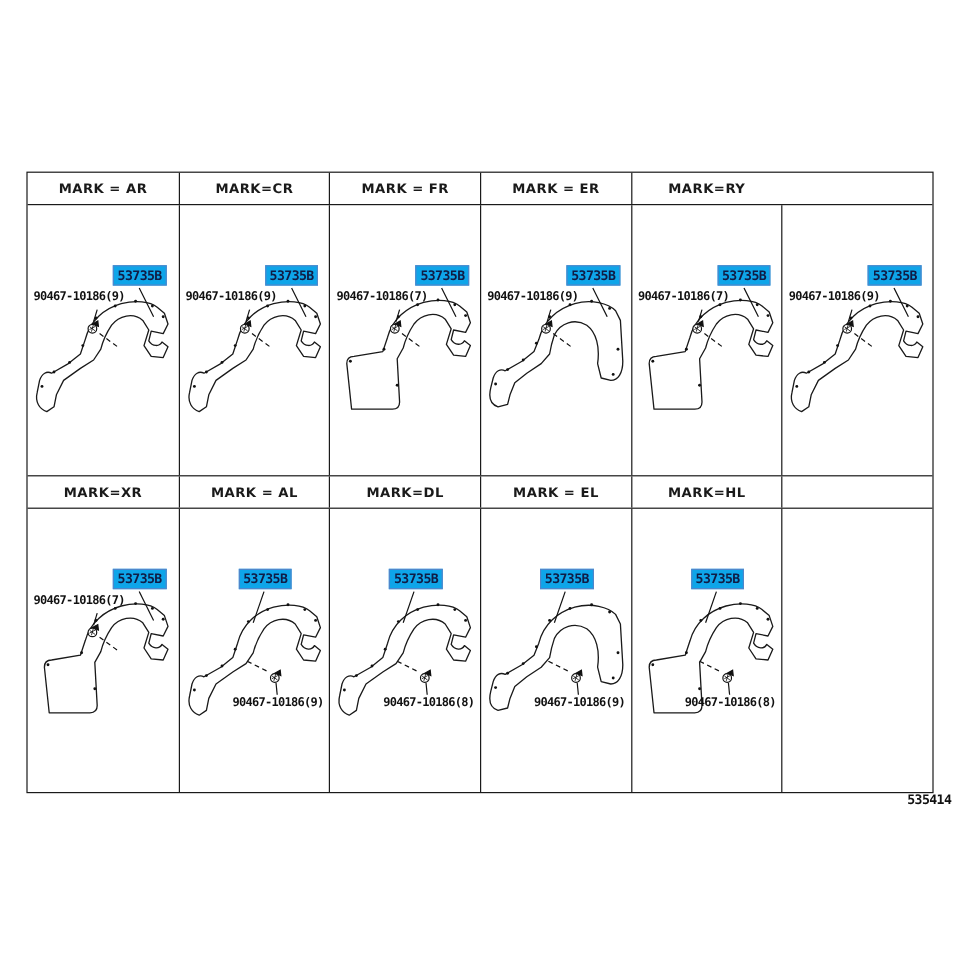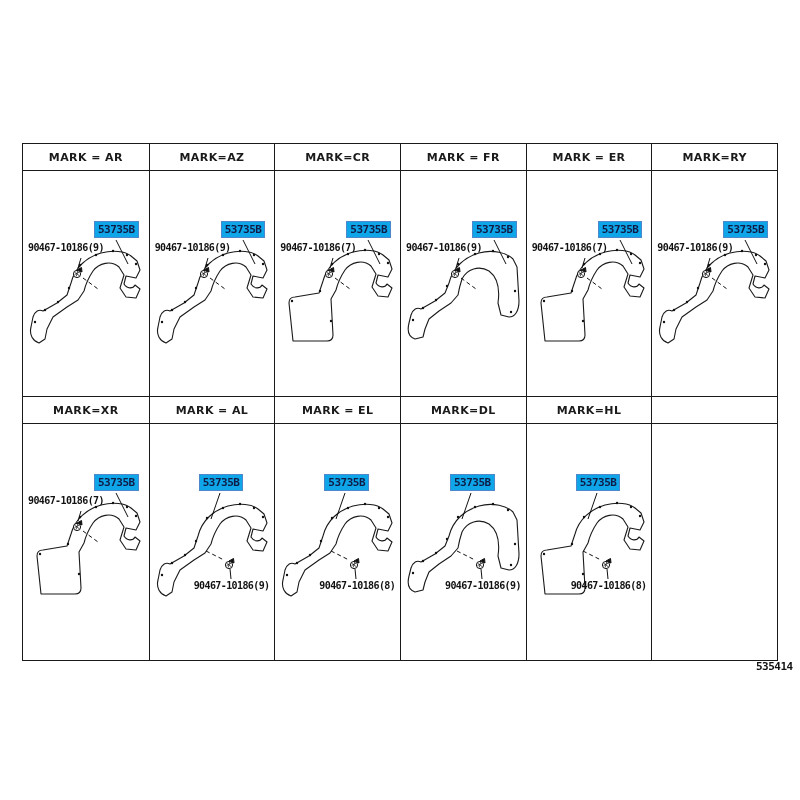--- a/index.html
+++ b/index.html
@@ -86,21 +86,20 @@
       <use href="#clip" transform="translate(79,140)"></use>
       <line x1="80" y1="145" x2="81" y2="155" stroke-width="1"></line>
     </g>
   </defs>
 </svg>
 
 <div class="parts-table">
 
   <div class="row">
     <div class="cell head">MARK = AR</div>
-    <div class="cell head">MARK=AZ</div>
     <div class="cell head">MARK=CR</div>
     <div class="cell head">MARK = FR</div>
     <div class="cell head">MARK = ER</div>
     <div class="cell head">MARK=RY</div>
   </div>
 
   <div class="row">
     <div class="cell body">
       <svg width="126" height="227" viewBox="0 0 126 227">
         <use href="#shape-a"></use>
@@ -147,22 +146,22 @@
         <use href="#anno-top"></use>
       </svg>
       <span class="ref top">53735B</span>
       <span class="pn top mono">90467-10186(9)</span>
     </div>
   </div>
 
   <div class="row">
     <div class="cell head">MARK=XR</div>
     <div class="cell head">MARK = AL</div>
+    <div class="cell head">MARK=DL</div>
     <div class="cell head">MARK = EL</div>
-    <div class="cell head">MARK=DL</div>
     <div class="cell head">MARK=HL</div>
     <div class="cell head"></div>
   </div>
 
   <div class="row">
     <div class="cell body">
       <svg width="126" height="227" viewBox="0 0 126 227">
         <use href="#shape-b"></use>
         <use href="#anno-top"></use>
       </svg>

